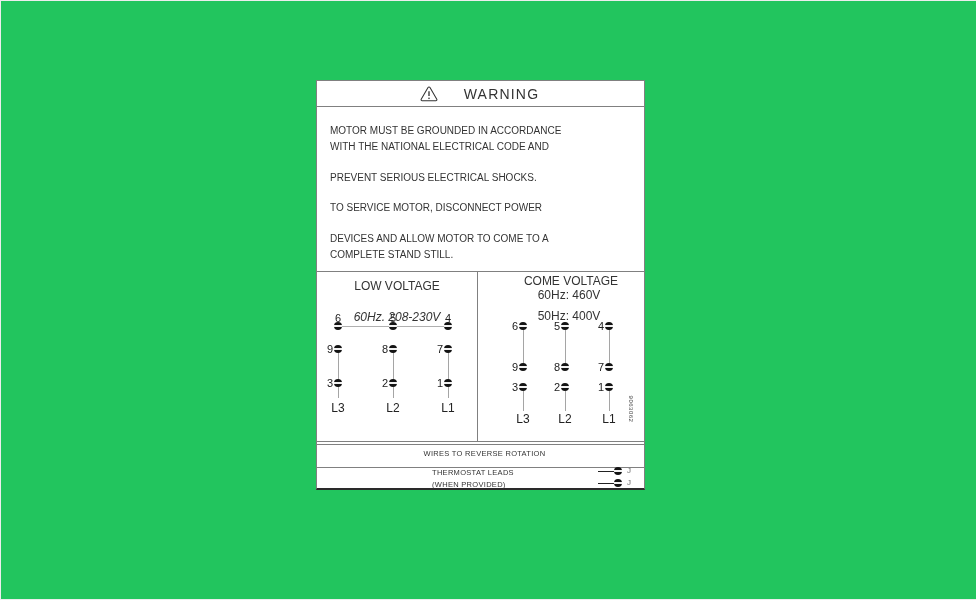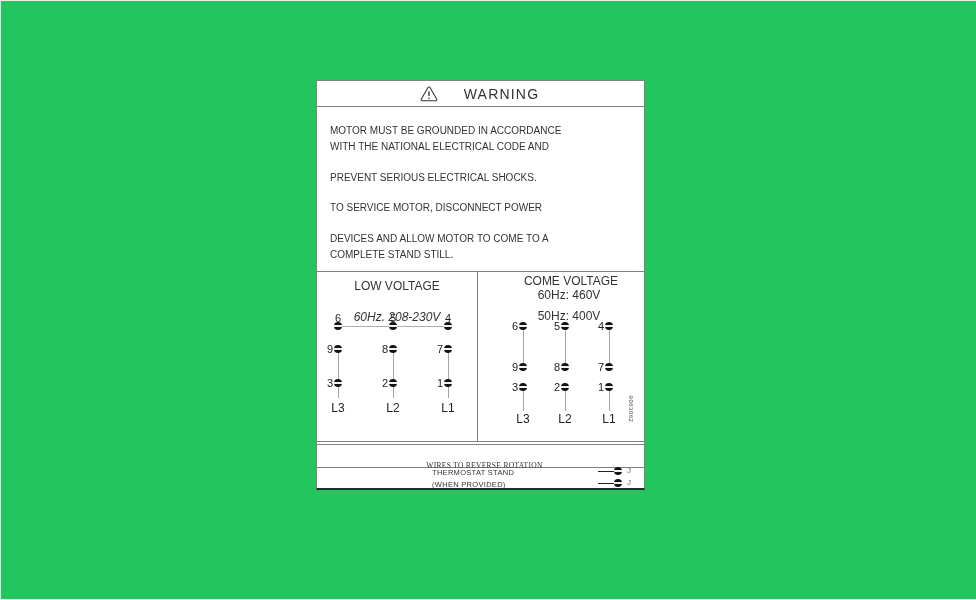--- a/index.html
+++ b/index.html
@@ -156,23 +156,23 @@
       <div class="dot" style="left:83px;top:112px;"></div>
       <div class="dot" style="left:127px;top:112px;"></div>
 
       <div class="lline" style="left:33px;top:141px;">L3</div>
       <div class="lline" style="left:75px;top:141px;">L2</div>
       <div class="lline" style="left:119px;top:141px;">L1</div>
     </div>
 
     <div class="pn">9063062</div>
 
-    <div class="ftr-note" style="top:380px;font-family:Liberation Serif, serif;">WIRES TO REVERSE ROTATION</div>
+    <div class="ftr-note" style="top:368px;">WIRES TO REVERSE ROTATION</div>
 
-    <div class="ftr-left" style="top:387px;">THERMOSTAT STAND</div>
+    <div class="ftr-left" style="top:387px;">THERMOSTAT LEADS</div>
     <div class="ftr-left" style="top:399px;">(WHEN PROVIDED)</div>
 
     <div class="leadwire" style="left:281px;top:390px;width:17px;"></div>
     <div class="leaddot" style="left:297px;top:386px;"></div>
     <div class="leadJ" style="left:310px;top:385px;">J</div>
 
     <div class="leadwire" style="left:281px;top:402px;width:17px;"></div>
     <div class="leaddot" style="left:297px;top:398px;"></div>
     <div class="leadJ" style="left:310px;top:397px;">J</div>
 

